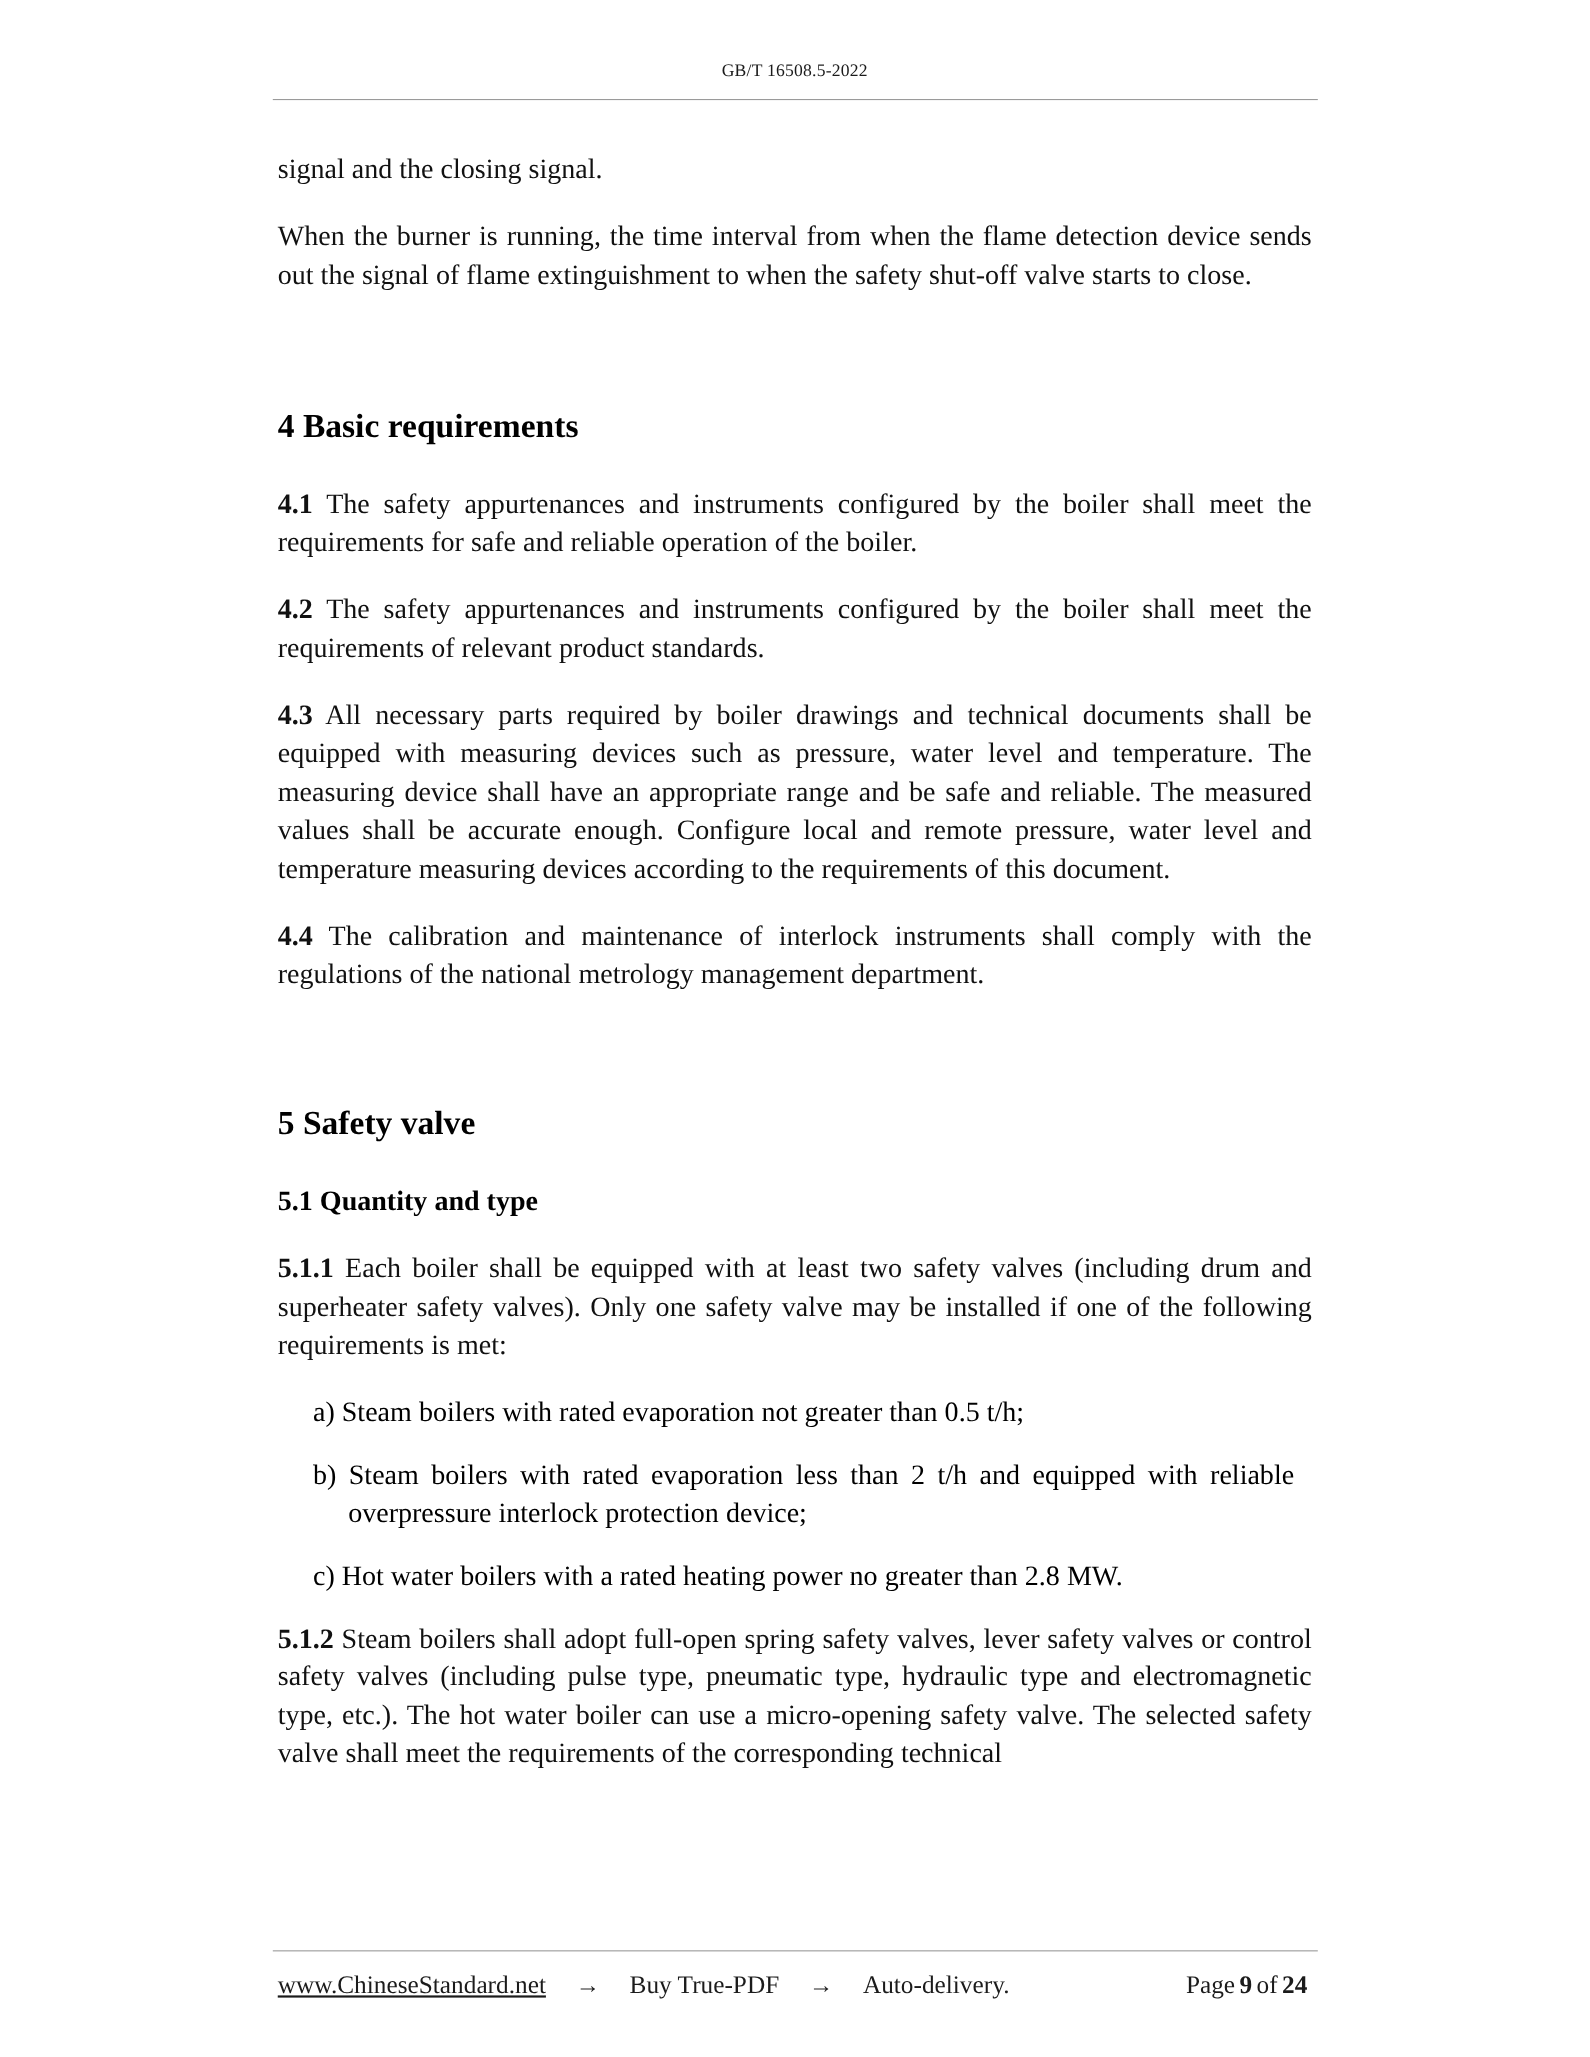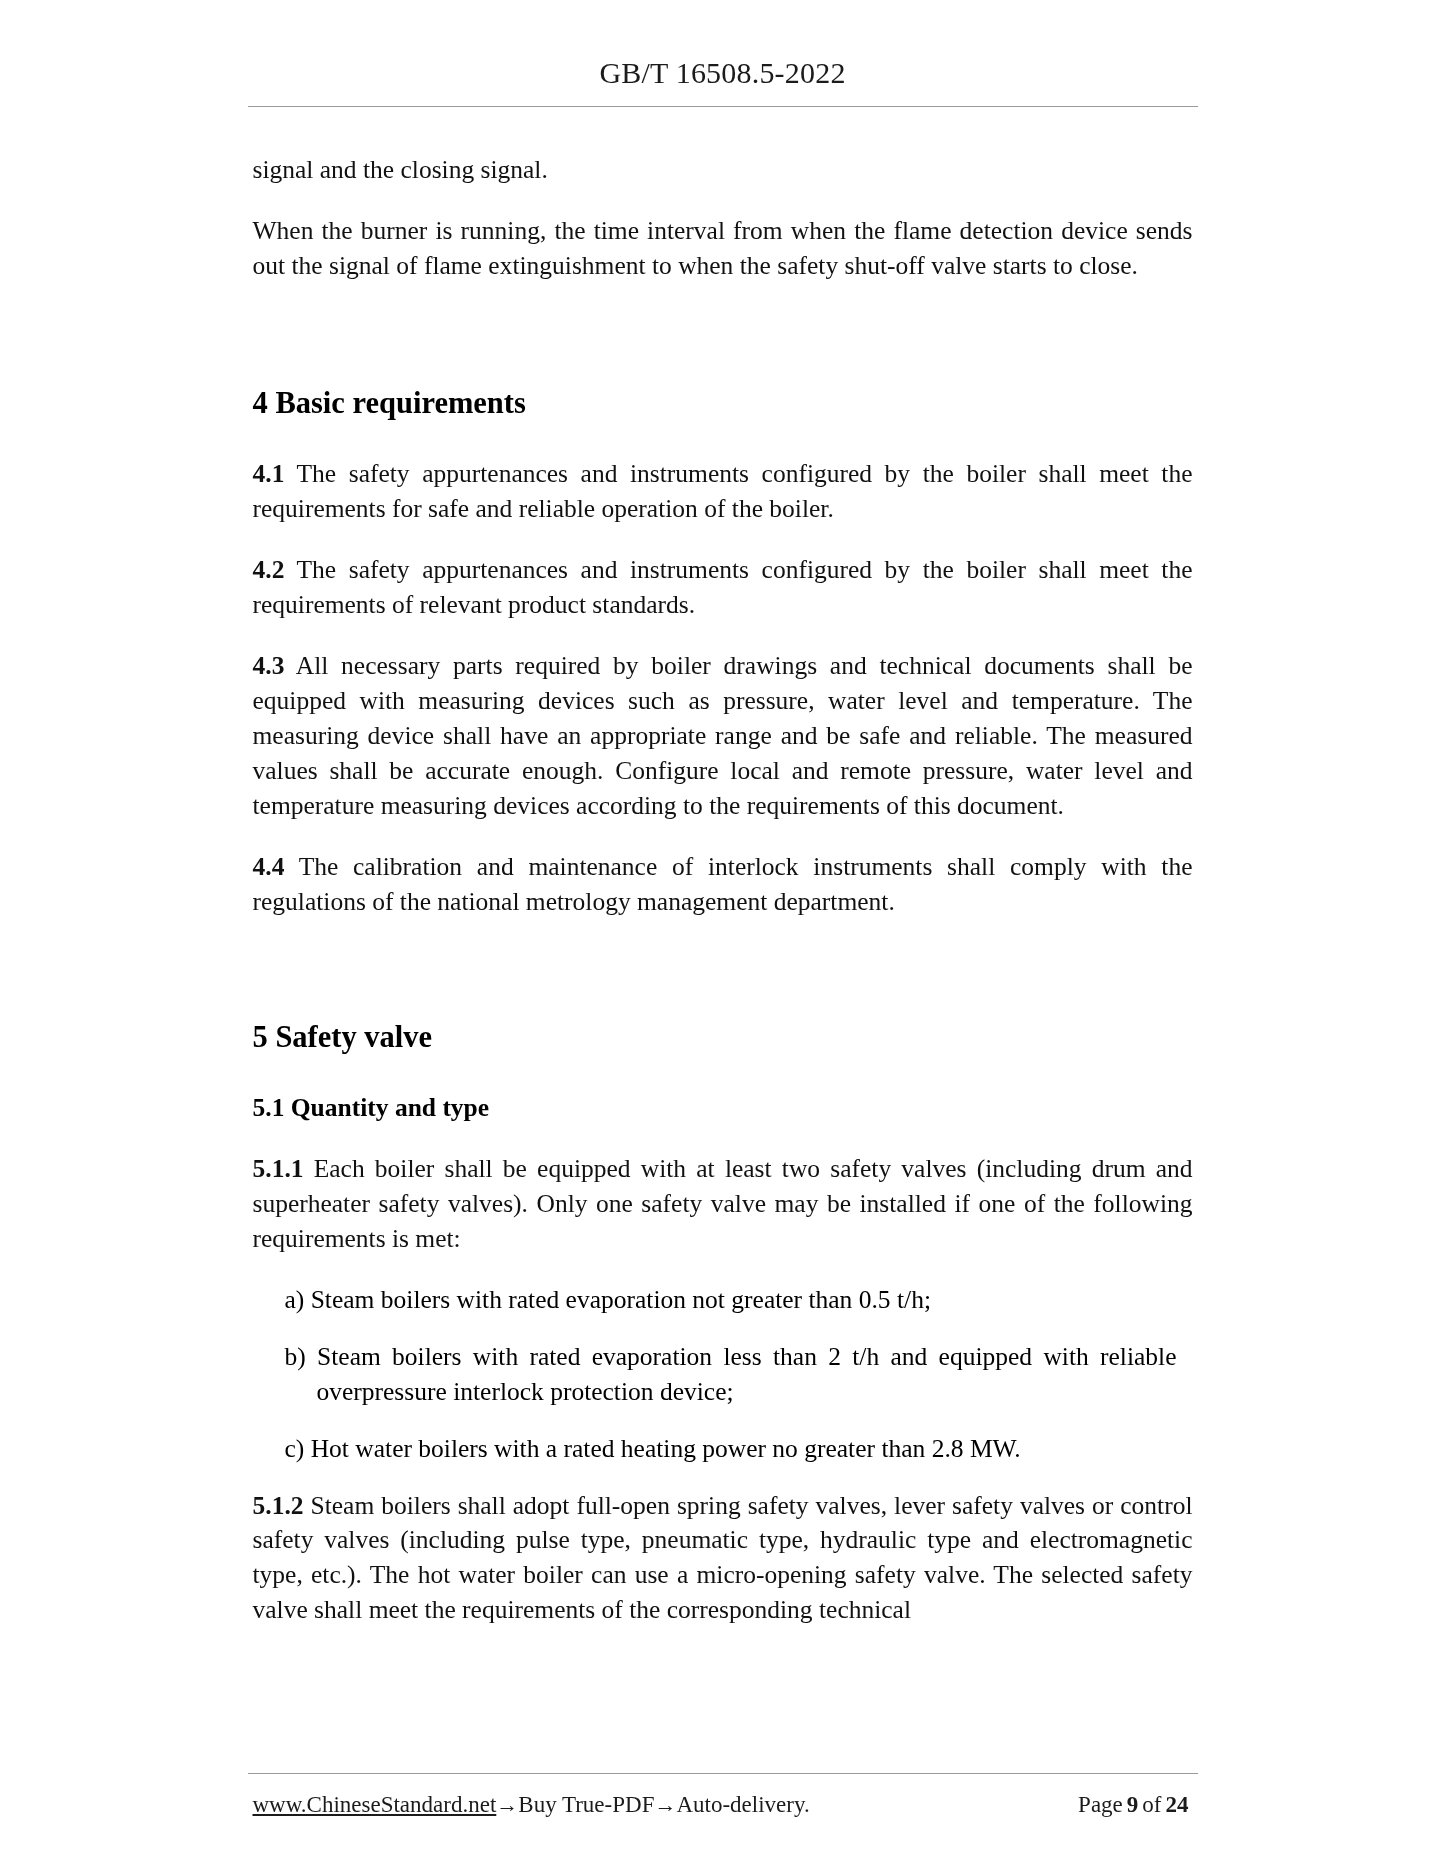--- a/index.html
+++ b/index.html
@@ -19,21 +19,21 @@
     min-height: 1870px;
     box-sizing: border-box;
     padding: 56px 0 0 0;
   }
   .content-col {
     width: 940px;
     margin: 0 auto;
   }
   .header-title {
     text-align: center;
-    font-size: 30px;
+    font-size: 16px;
     letter-spacing: 0.2px;
     color: #1b1b1b;
   }
   .header-rule {
     margin-top: 16px;
     border-bottom: 1.2px solid #9a9a9a;
     width: 950px;
     margin-left: auto;
     margin-right: auto;
   }
@@ -102,21 +102,21 @@
     margin: 0 auto;
     display: flex;
     align-items: baseline;
     font-size: 23px;
     color: #1b1b1b;
   }
   .footer-left {
     flex: 1;
     display: flex;
     align-items: baseline;
-    gap: 0;
+    gap: 27px;
   }
   .footer-link {
     text-decoration: underline;
     color: #1b1b1b;
   }
   .arrow { font-size: 22px; }
   .footer-right {
     white-space: nowrap;
   }
   .footer-right .pagenum,

